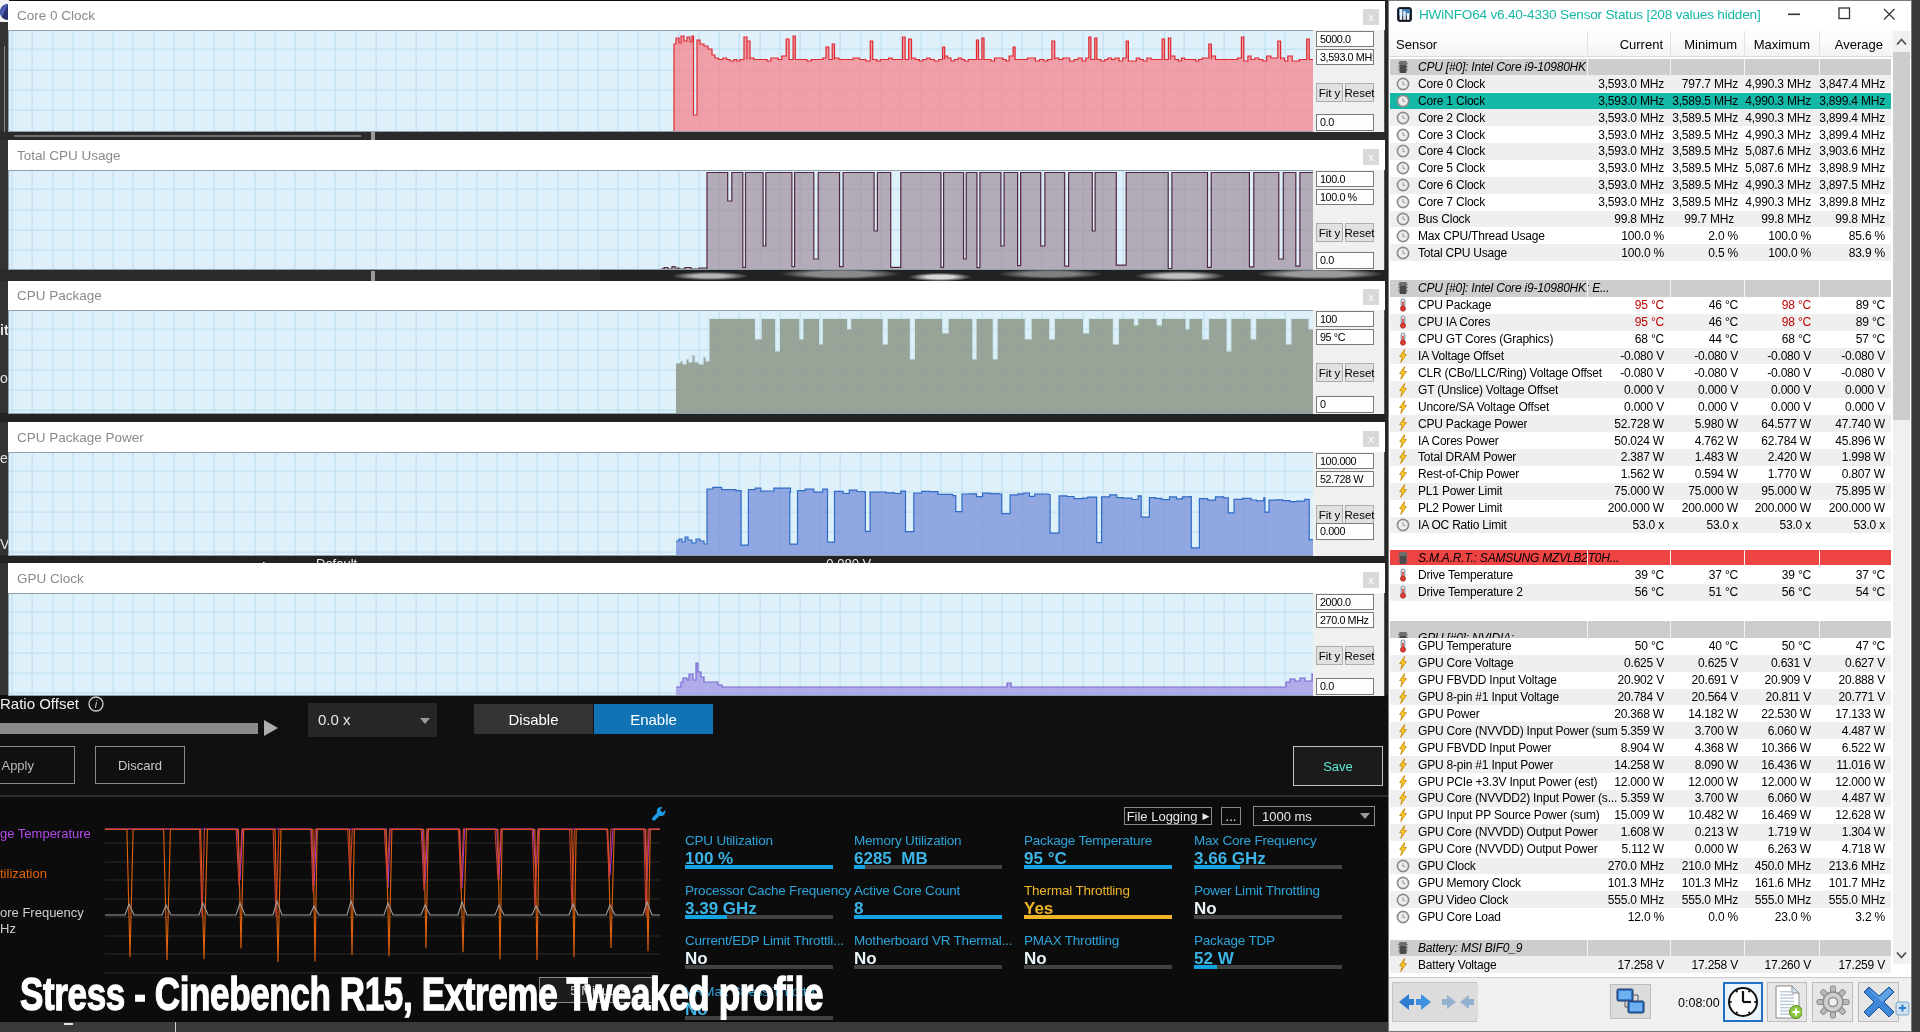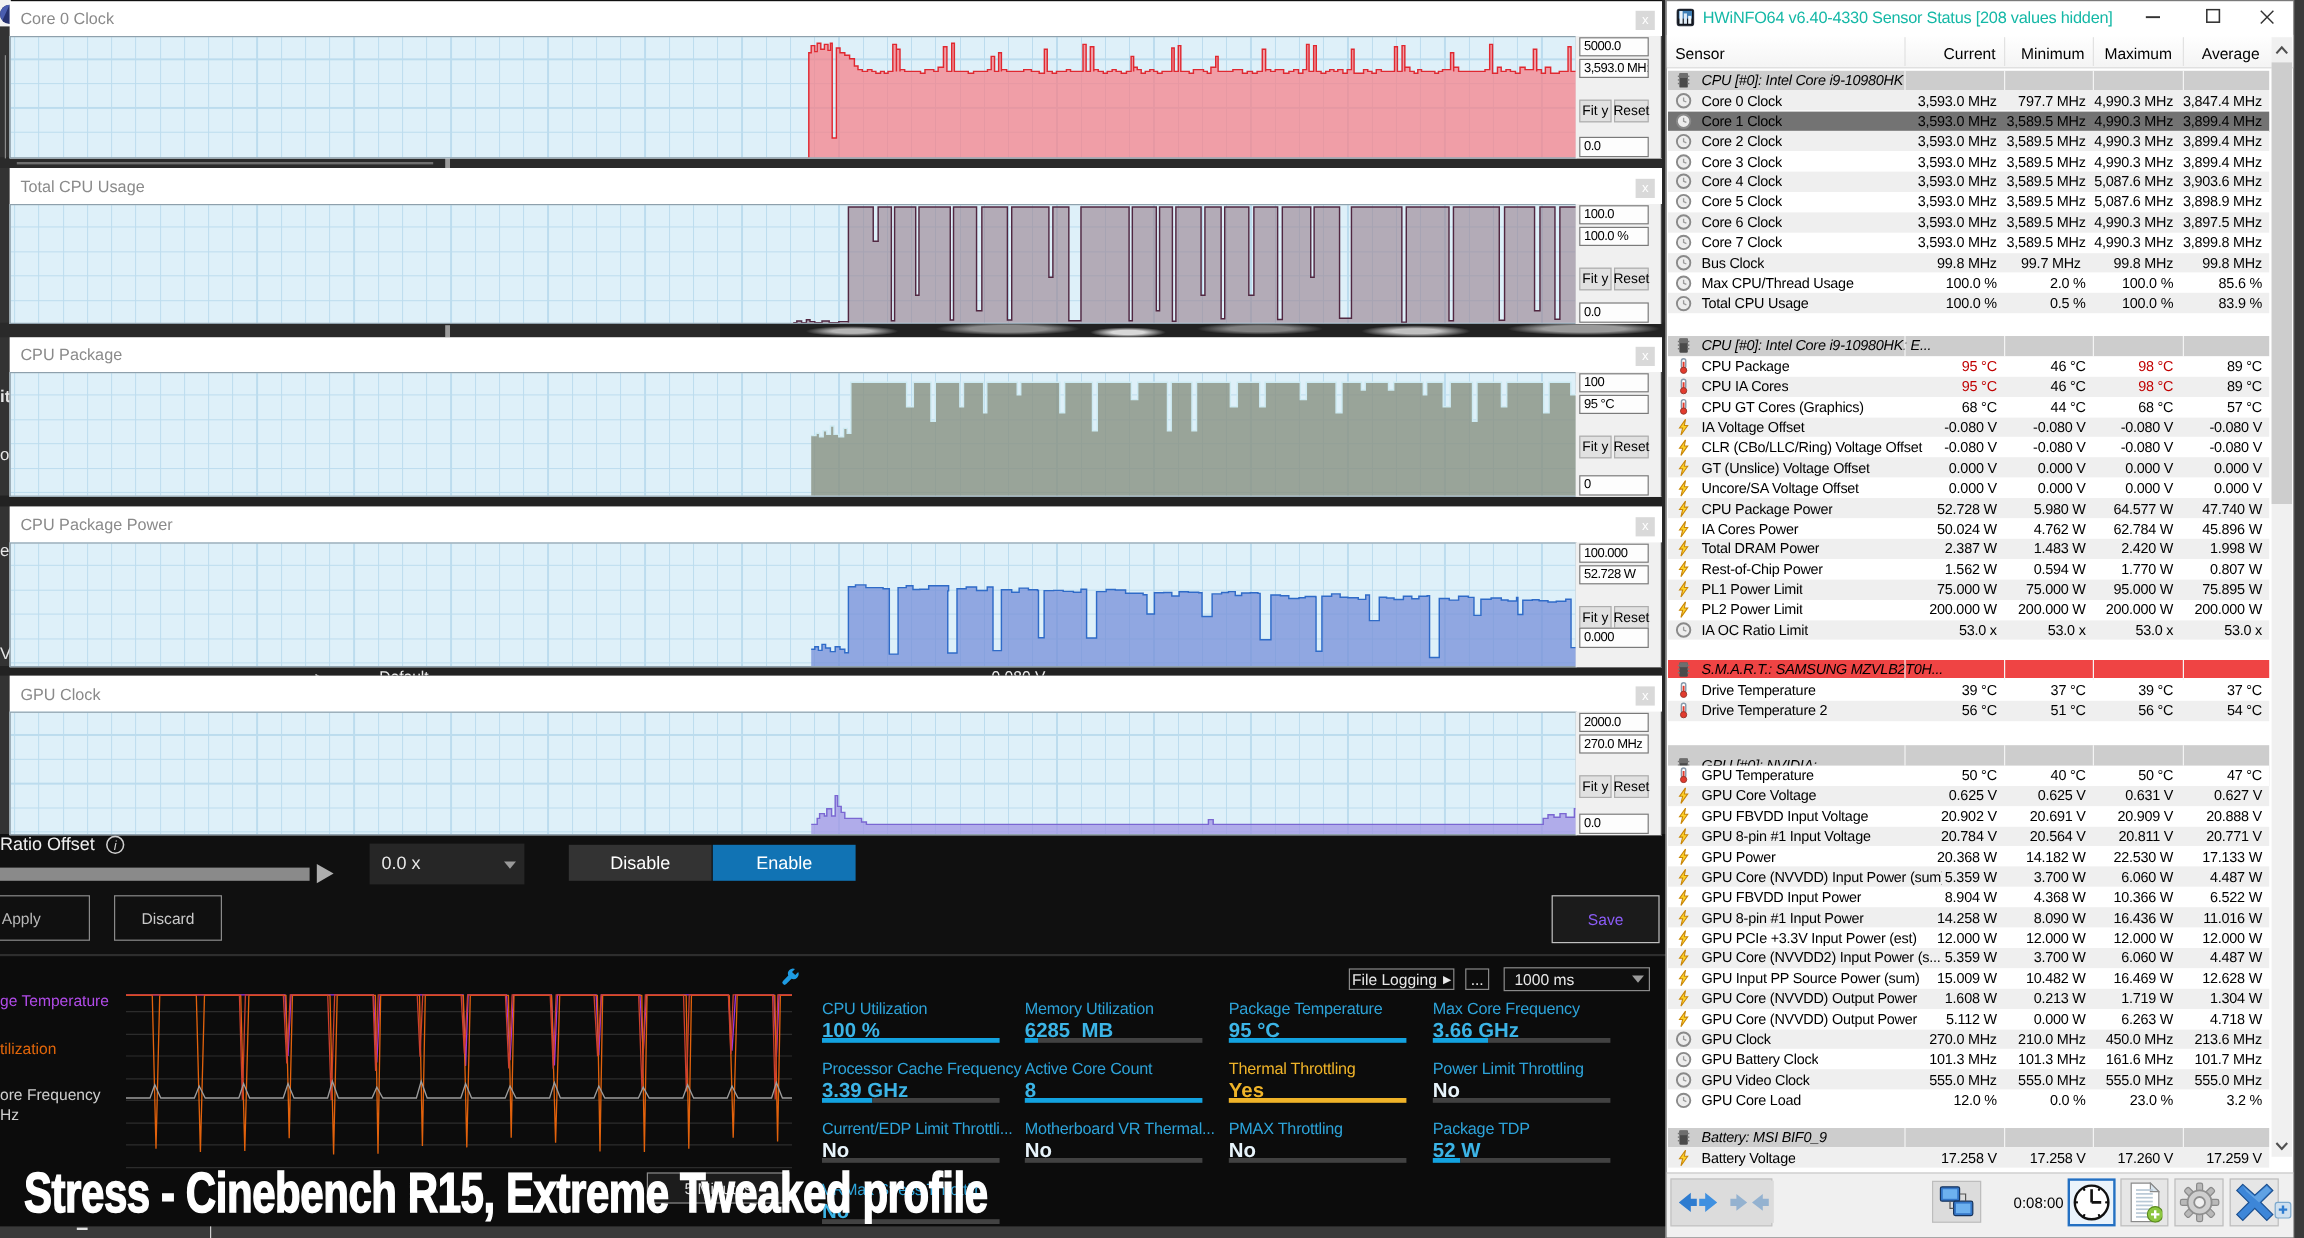--- a/index.html
+++ b/index.html
@@ -60,21 +60,21 @@
 <svg class="a" style="left:262px;top:718px" width="18" height="20">
     <path d="M2 2 L16 10 L2 18 Z" fill="#aeaeae"></path>
   </svg>
 <div class="a" style="left:308px;top:703px;width:129px;height:34px;background:#262626"></div>
 <div class="a" style="left:318px;top:711px;color:#e8e8e8;font-size:15px">0.0 x</div>
 <div class="a" style="left:420px;top:718px;width:0;height:0;border-left:5px solid transparent;border-right:5px solid transparent;border-top:6px solid #9a9a9a"></div>
 <div class="a" style="left:474px;top:704px;width:119px;height:30px;background:#333333;color:#fff;font-size:15px;display:flex;align-items:center;justify-content:center">Disable</div>
 <div class="a" style="left:594px;top:704px;width:119px;height:30px;background:#1173b4;color:#fff;font-size:15px;display:flex;align-items:center;justify-content:center">Enable</div>
 <div class="xbtn" style="left:-30px;top:746px;width:105px;height:38px;color:#b9b9b9;justify-content:flex-end;padding-right:40px">Apply</div>
 <div class="xbtn" style="left:95px;top:746px;width:90px;height:38px;color:#c9c9c9">Discard</div>
-<div class="xbtn" style="left:1293px;top:746px;width:90px;height:40px;border-color:#c0c0c0;color:#8b5cf6;background:#1b1b1b">Save</div>
+<div class="xbtn" style="left:1293px;top:746px;width:90px;height:40px;border-color:#c0c0c0;color:#5eead4;background:#1b1b1b">Save</div>
 <div class="a" style="left:0;top:795px;width:1390px;height:2px;background:#2e2e2e"></div>
 <div class="a" style="left:0;top:797px;width:1390px;height:225px;background:#0c0c0c"></div>
 <svg class="a" style="left:105px;top:823px" width="555" height="152">
     <line x1="0" x2="555" y1="20" y2="20" stroke="#2c2c2c" stroke-width="1"></line>
     <line x1="0" x2="555" y1="39" y2="39" stroke="#2c2c2c" stroke-width="1"></line>
     <line x1="0" x2="555" y1="57" y2="57" stroke="#2c2c2c" stroke-width="1"></line>
     <line x1="0" x2="555" y1="76" y2="76" stroke="#2c2c2c" stroke-width="1"></line>
     <line x1="0" x2="555" y1="94" y2="94" stroke="#2c2c2c" stroke-width="1"></line>
     <line x1="0" x2="555" y1="113" y2="113" stroke="#2c2c2c" stroke-width="1"></line>
     <line x1="0" x2="555" y1="131" y2="131" stroke="#2c2c2c" stroke-width="1"></line>
@@ -278,21 +278,21 @@
         <circle cx="7" cy="7" r="5.6" fill="#ededed" stroke="#8a8a8a" stroke-width="1.6"></circle>
         <path d="M7 4.2 V7 L9.3 8" stroke="#9a9a9a" stroke-width="1.1" fill="none"></path>
       </svg>
     </span>
     <span class="nm">Core 0 Clock</span>
     <span class="rv" style="left:197px;width:77px">3,593.0 MHz</span>
     <span class="rv" style="left:274px;width:74px">797.7 MHz</span>
     <span class="rv" style="left:348px;width:73px">4,990.3 MHz</span>
     <span class="rv" style="left:421px;width:74px">3,847.4 MHz</span>
   </div>
-<div class="row" style="top:93px;height:16.9px;background:#737373">
+<div class="row" style="top:93px;height:16.9px;background:#14b8a6">
     <span style="margin-left:6px;display:inline-flex;width:14px">
       <svg width="14" height="14" viewBox="0 0 14 14">
         <circle cx="7" cy="7" r="5.6" fill="#ededed" stroke="#8a8a8a" stroke-width="1.6"></circle>
         <path d="M7 4.2 V7 L9.3 8" stroke="#9a9a9a" stroke-width="1.1" fill="none"></path>
       </svg>
     </span>
     <span class="nm">Core 1 Clock</span>
     <span class="rv" style="left:197px;width:77px">3,593.0 MHz</span>
     <span class="rv" style="left:274px;width:74px">3,589.5 MHz</span>
     <span class="rv" style="left:348px;width:73px">4,990.3 MHz</span>
@@ -846,21 +846,21 @@
     <span class="rv" style="left:348px;width:73px">450.0 MHz</span>
     <span class="rv" style="left:421px;width:74px">213.6 MHz</span>
   </div>
 <div class="row" style="top:874.5px;height:16.9px;background:#ffffff">
     <span style="margin-left:6px;display:inline-flex;width:14px">
       <svg width="14" height="14" viewBox="0 0 14 14">
         <circle cx="7" cy="7" r="5.6" fill="#ededed" stroke="#8a8a8a" stroke-width="1.6"></circle>
         <path d="M7 4.2 V7 L9.3 8" stroke="#9a9a9a" stroke-width="1.1" fill="none"></path>
       </svg>
     </span>
-    <span class="nm">GPU Battery Clock</span>
+    <span class="nm">GPU Memory Clock</span>
     <span class="rv" style="left:197px;width:77px">101.3 MHz</span>
     <span class="rv" style="left:274px;width:74px">101.3 MHz</span>
     <span class="rv" style="left:348px;width:73px">161.6 MHz</span>
     <span class="rv" style="left:421px;width:74px">101.7 MHz</span>
   </div>
 <div class="row" style="top:891.4px;height:16.9px;background:#efefef">
     <span style="margin-left:6px;display:inline-flex;width:14px">
       <svg width="14" height="14" viewBox="0 0 14 14">
         <circle cx="7" cy="7" r="5.6" fill="#ededed" stroke="#8a8a8a" stroke-width="1.6"></circle>
         <path d="M7 4.2 V7 L9.3 8" stroke="#9a9a9a" stroke-width="1.1" fill="none"></path>

